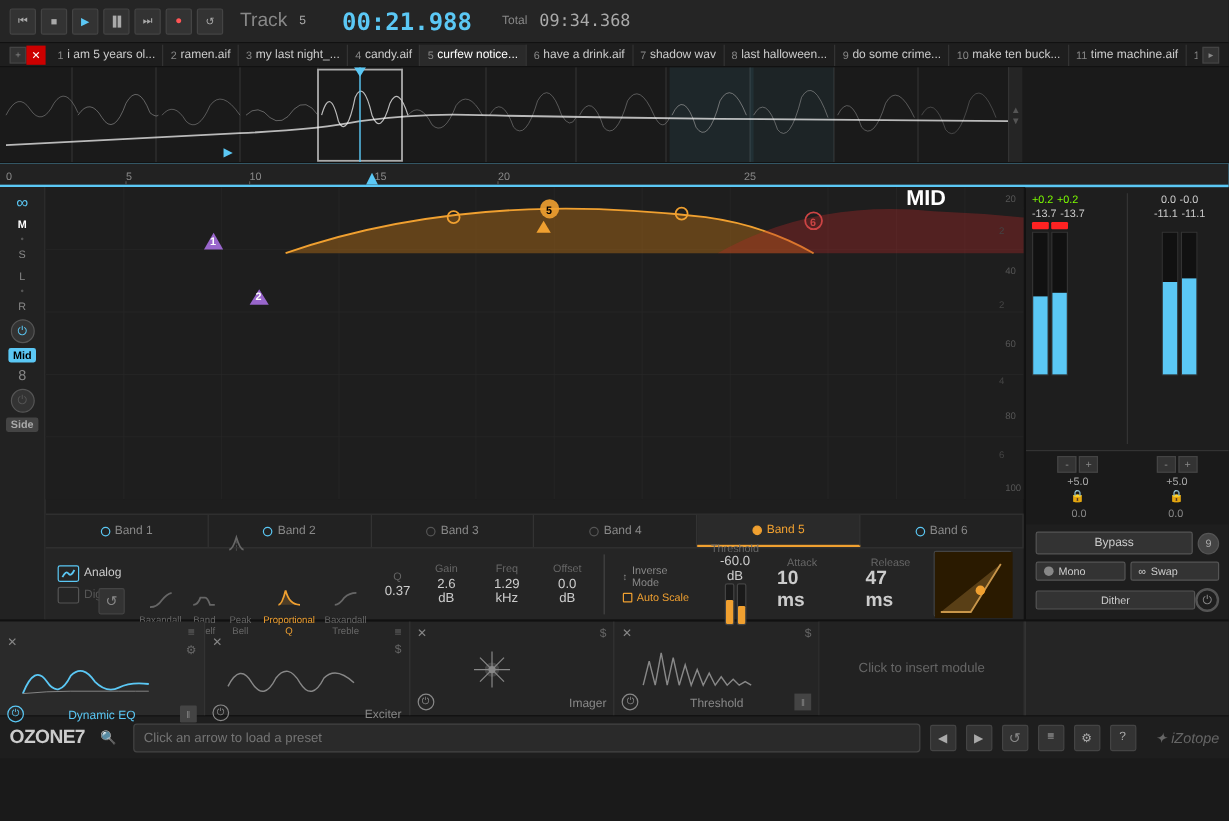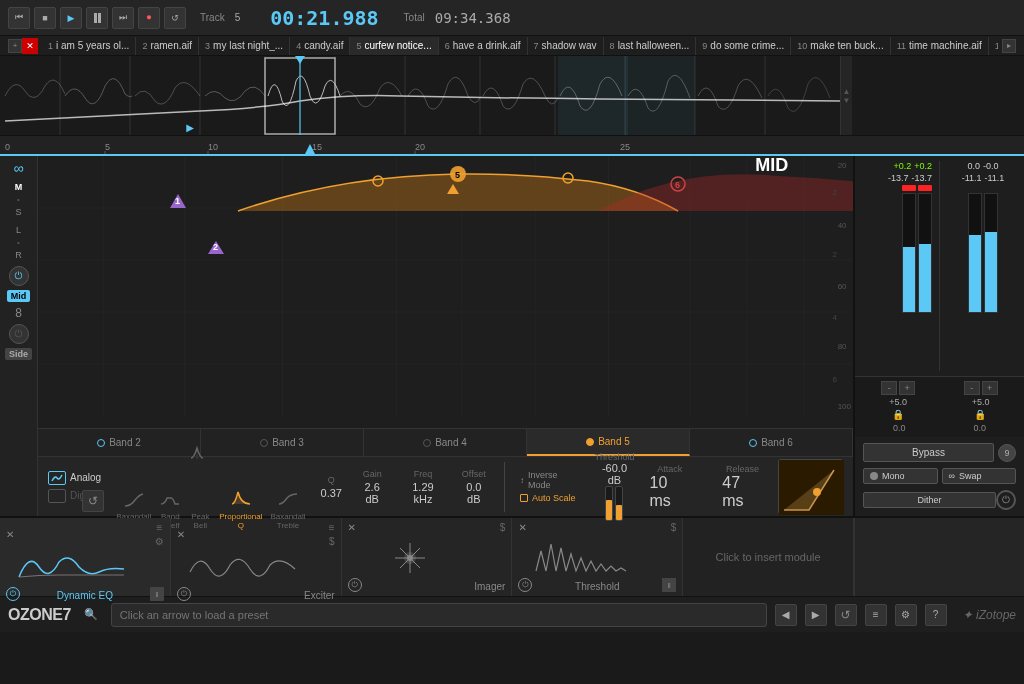--- a/index.html
+++ b/index.html
@@ -37,21 +37,21 @@
       font-size: 9px;
     }
     .track-info {
       margin-left: 10px;
       display: flex;
       align-items: center;
       gap: 10px;
     }
     .track-label {
       color: #888;
-      font-size: 10px;
+      font-size: 16px;
     }
     .track-number {
       color: #aaa;
       font-size: 10px;
     }
     .timecode {
       color: #5bc8f5;
       font-size: 20px;
       font-weight: bold;
       font-family: monospace;
@@ -403,21 +403,21 @@
       justify-content: center;
     }
     .dyn-param {
       display: flex;
       flex-direction: column;
       align-items: center;
     }
     .dyn-value {
       font-size: 16px;
       color: #ccc;
-      font-weight: normal;
+      font-weight: bold;
     }
     .dyn-label {
       font-size: 9px;
       color: #666;
     }
     .transfer-curve {
       width: 65px;
       height: 55px;
       background: #1a1a1a;
       border: 1px solid #444;
@@ -1012,20 +1012,24 @@
 
         <path d="M0,85 Q2%,82 4%,78 Q6%,74 8%,76 Q10%,70 12%,72 Q14%,68 16%,64 Q18%,58 20%,55 Q22%,50 24%,52 Q26%,48 28%,44 Q30%,40 32%,42 Q34%,45 36%,43 Q38%,47 40%,50 Q42%,48 44%,45 Q46%,42 48%,40 Q50%,38 52%,36 Q54%,34 56%,32 Q58%,30 60%,28 Q62%,26 64%,24 Q66%,22 68%,20 Q70%,22 72%,25 Q74%,28 76%,32 Q78%,36 80%,40 Q82%,44 84%,48 Q86%,52 88%,56 Q90%,60 92%,64 Q94%,68 96%,72 Q98%,76 100%,80 L100%,100% L0,100%" fill="rgba(150,150,150,0.2)" stroke="#888" stroke-width="0.5"></path>
 
         <text x="88%" y="15" font-size="18" fill="#fff" font-weight="bold">MID</text>
       </svg>
     </div>
 
     <div class="band-tabs">
       <div class="band-tab">
         <div class="power-dot" style="border-color:#5bc8f5;"></div>
+        <span>Band 1</span>
+      </div>
+      <div class="band-tab">
+        <div class="power-dot" style="border-color:#5bc8f5;"></div>
         <span>Band 2</span>
       </div>
       <div class="band-tab">
         <div class="power-dot" style="border-color:#555;"></div>
         <span>Band 3</span>
       </div>
       <div class="band-tab">
         <div class="power-dot" style="border-color:#555;"></div>
         <span>Band 4</span>
       </div>
@@ -1158,21 +1162,21 @@
       <div style="position:absolute;bottom:4px;left:44px;">
         <div class="undo-btn">↺</div>
       </div>
     </div>
   </div>
 
   <div class="right-panel">
 
     <div class="meter-section">
 
-      <div style="display:flex;flex-direction:column;align-items:flex-end;gap:2px;flex:1;">
+      <div style="display:flex;flex-direction:column;align-items:flex-start;gap:2px;flex:1;">
         <div style="display:flex;gap:3px;font-size:9px;">
           <span style="color:#7CFC00;">+0.2</span>
           <span style="color:#7CFC00;">+0.2</span>
         </div>
         <div style="display:flex;gap:3px;font-size:9px;color:#ccc;">
           <span>-13.7</span>
           <span>-13.7</span>
         </div>
 
         <div style="display:flex;gap:2px;">

